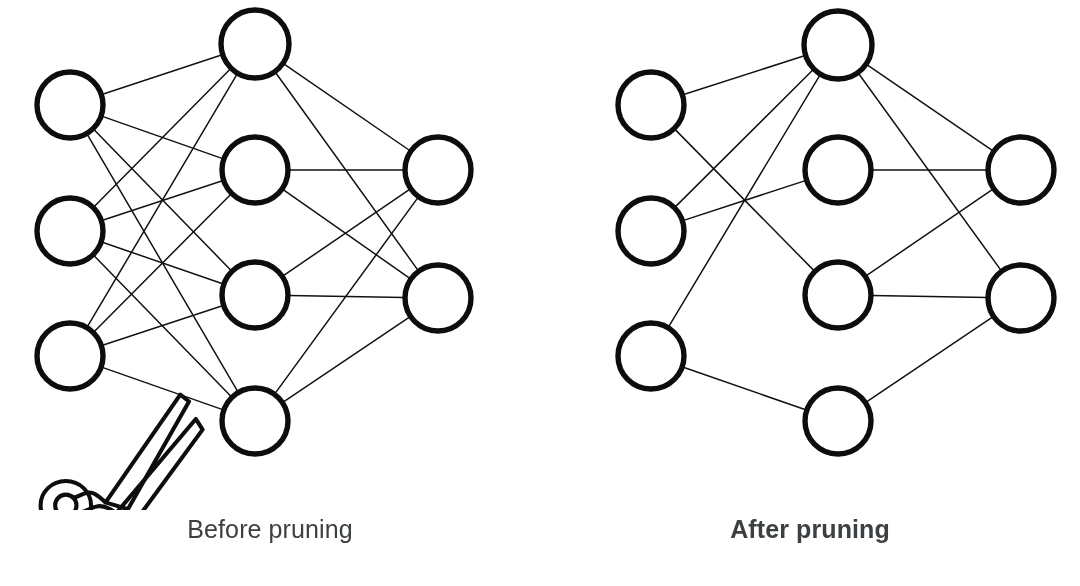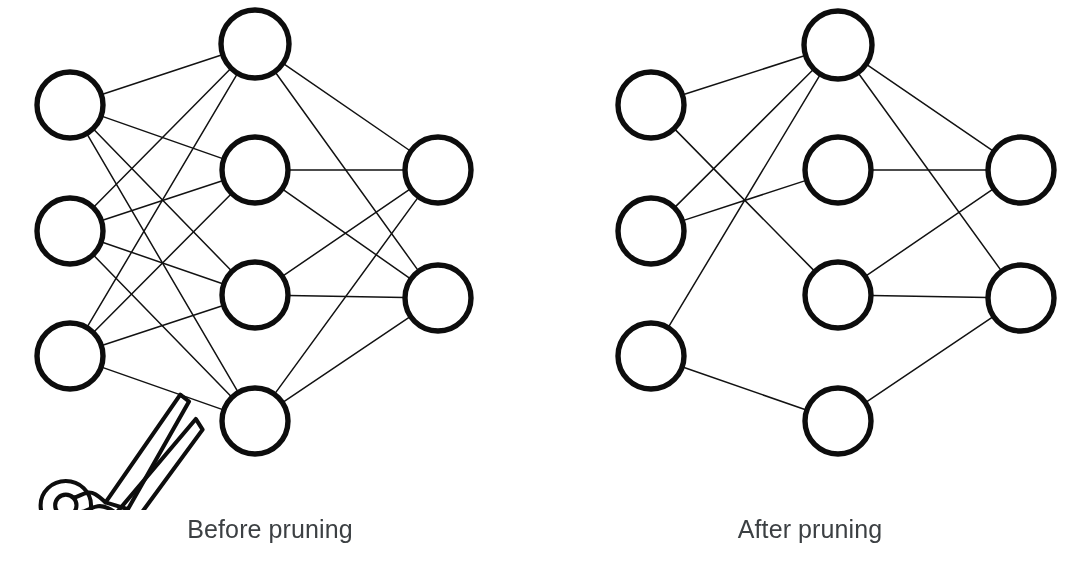--- a/index.html
+++ b/index.html
@@ -19,21 +19,21 @@
     height: 566px;
     background: #ffffff;
   }
   .panel {
     position: absolute;
     top: 0;
     width: 540px;
     height: 586px;
   }
   #panel-before { left: 0; }
-  #panel-after  { left: 540px; }
+  #panel-after  { left: 540px; font-weight: bold; }
 
   .net-svg {
     position: absolute;
     left: 0;
     top: 0;
     width: 540px;
     height: 510px;
     display: block;
   }
   .caption {

